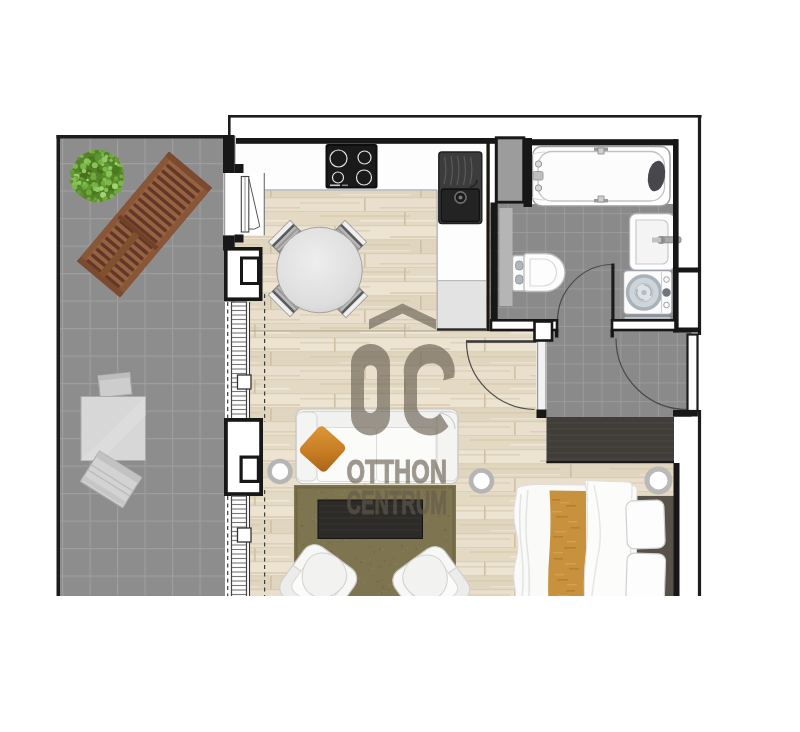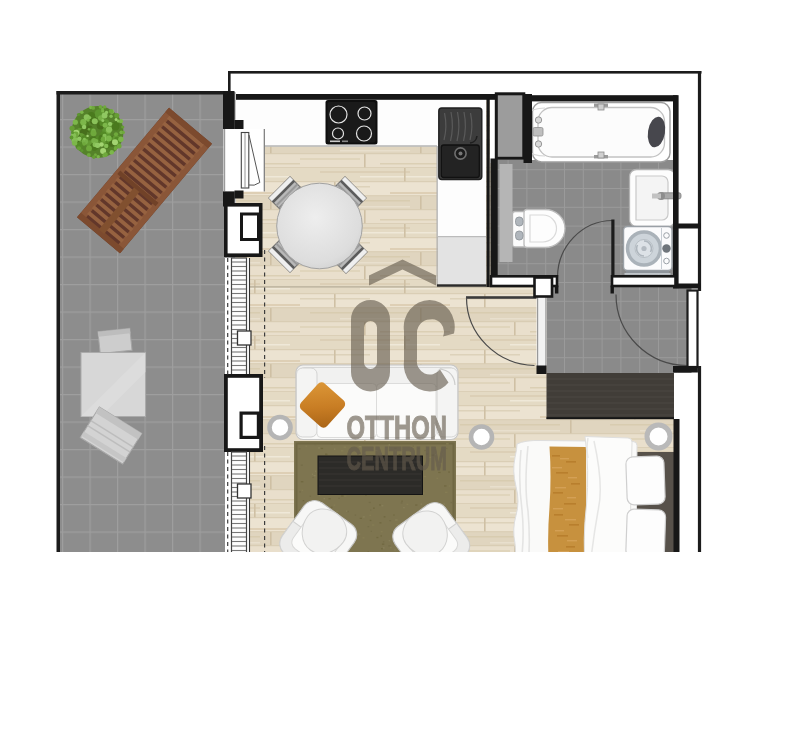--- a/index.html
+++ b/index.html
@@ -1,16 +1,16 @@
 <!DOCTYPE html>
 <html><head>
 <meta charset="utf-8">
 <style>
 html,body{margin:0;padding:0;background:#ffffff;}
-#wrap{width:800px;height:552px;position:relative;overflow:hidden;background:#fff;}
+#wrap{width:800px;height:552px;position:relative;overflow:hidden;background:#fff;margin-top:44px;}
 svg{display:block;}
 text{font-family:"Liberation Sans", sans-serif;}
 </style>
 </head>
 <body>
 <div id="wrap">
 <svg width="800" height="732" viewBox="0 0 800 732" xmlns="http://www.w3.org/2000/svg">
 <defs>
 <pattern id="wood" width="150" height="56" patternUnits="userSpaceOnUse">
   <rect width="150" height="56" fill="#e7ddc8"></rect>

